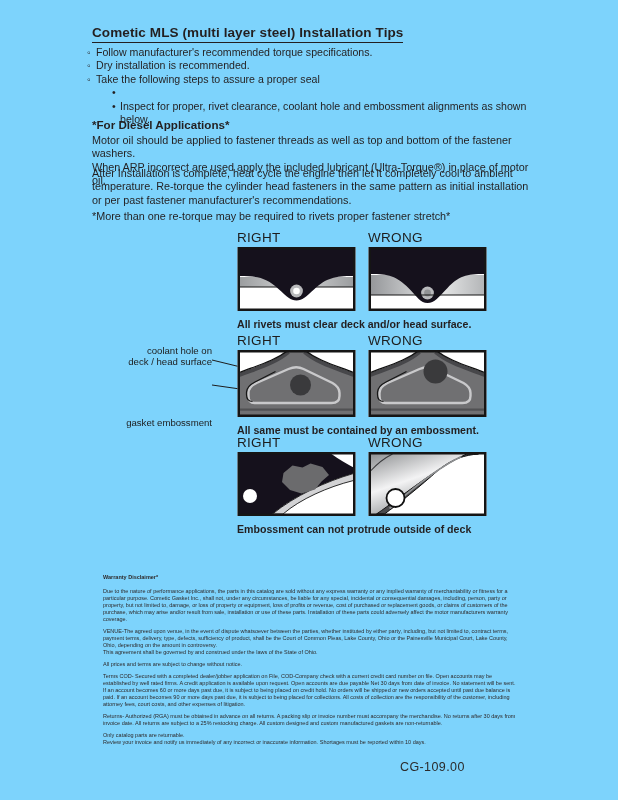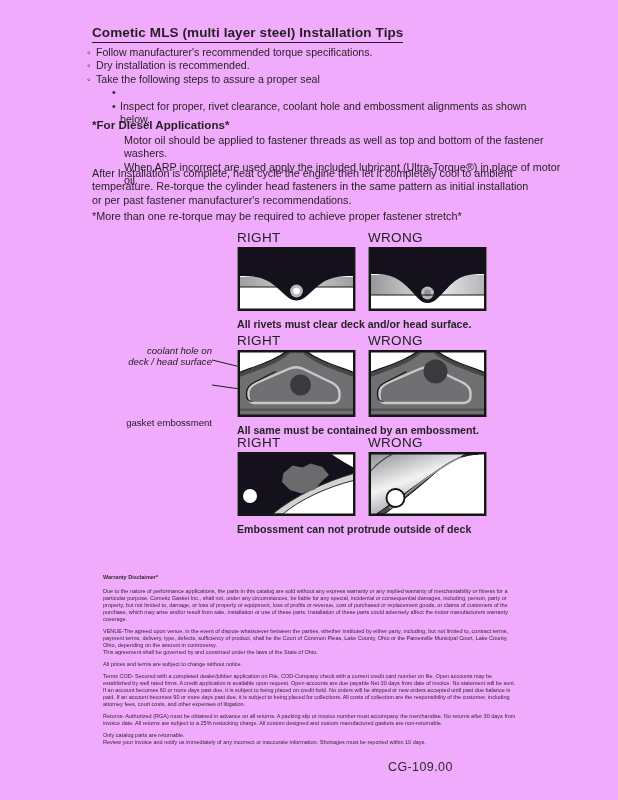--- a/index.html
+++ b/index.html
@@ -1,50 +1,50 @@
 <!DOCTYPE html>
 <html><head>
 <meta charset="utf-8">
 <style>
   html,body{margin:0;padding:0;background:#ffffff;}
   .page{
-    position:relative;width:618px;height:800px;background:#f0abfc;
+    position:relative;width:618px;height:800px;background:#7dd3fc;
     font-family:"Liberation Sans", sans-serif;color:#231f20;overflow:hidden;
   }
   .doc-title{
     position:absolute;left:92px;top:25px;font-size:13.5px;font-weight:bold;
     letter-spacing:0.1px;border-bottom:1.6px solid #231f20;padding-bottom:2px;
     display:inline-block;
   }
   .tips{position:absolute;left:87px;top:46px;width:445px;font-size:10.6px;}
   .tip{display:flex;line-height:13.4px;}
   .tip .marker{width:9px;flex:0 0 9px;}
   .tip.sub{margin-left:25px;}
   .tip.sub .marker{width:8px;flex:0 0 8px;}
   .diesel-heading{position:absolute;left:92px;top:118px;font-size:11.6px;font-weight:bold;}
   .para{position:absolute;left:92px;width:440px;font-size:10.8px;line-height:13.4px;}
-  .para.p1{top:134px;margin-left:32px;}
+  .para.p1{top:134px;}
   .para.p2{top:167px;}
   .para.note{top:210px;}
   .fig{position:absolute;left:237px;width:250px;}
   .fig1{top:230px;} .fig2{top:333px;} .fig3{top:435px;}
   .fig-labels{display:flex;gap:12px;margin-bottom:2px;}
   .fig-labels span{width:119px;font-size:13.5px;letter-spacing:0.3px;color:#1d1d1d;}
   .fig-boxes{display:flex;gap:12px;}
   .fig-boxes svg{display:block;}
   .fig-caption{font-size:10.6px;font-weight:bold;margin-top:8px;line-height:11.6px;}
   .callout{position:absolute;left:105px;width:107px;text-align:right;font-size:9.6px;line-height:10.6px;color:#1d1d1d;}
-  .callout.c1{top:346px;font-style:italic;}
+  .callout.c1{top:346px;}
   .callout.c2{top:395px;margin-top:23px;}
   .leader-svg{position:absolute;left:105px;top:344px;pointer-events:none;}
   .disclaimer{position:absolute;left:103px;top:574px;width:414px;font-size:5.5px;line-height:7px;color:#2e2a2b;}
   .disclaimer .d-head{font-weight:bold;margin-bottom:7px;}
   .disclaimer .d-para{margin-bottom:5px;}
   .disclaimer .d-line{margin-bottom:0;}
-  .page-code{position:absolute;left:388px;top:760px;font-size:12.5px;letter-spacing:0.4px;color:#2b2b2b;}
+  .page-code{position:absolute;left:400px;top:760px;font-size:12.5px;letter-spacing:0.4px;color:#2b2b2b;}
 </style>
 </head>
 <body>
 
 <div class="page">
 
   <div class="doc-title">Cometic MLS (multi layer steel) Installation Tips</div>
 
   <div class="tips">
     <div class="tip">
@@ -74,21 +74,21 @@
     <div>Motor oil should be applied to fastener threads as well as top and bottom of the fastener washers.</div>
     <div>When ARP incorrect are used apply the included lubricant (Ultra-Torque®) in place of motor oil.</div>
   </div>
 
   <div class="para p2">
     <div>After Installation is complete, heat cycle the engine then let it completely cool to ambient</div>
     <div>temperature. Re-torque the cylinder head fasteners in the same pattern as initial installation</div>
     <div>or per past fastener manufacturer's recommendations.</div>
   </div>
 
-  <div class="para note">*More than one re-torque may be required to achieve proper fastener stretch*</div>
+  <div class="para note">*More than one re-torque may be required to rivets proper fastener stretch*</div>
 
   <div class="fig fig1">
     <div class="fig-labels">
       <span>RIGHT</span>
       <span>WRONG</span>
     </div>
     <div class="fig-boxes">
       <svg width="119" height="64" viewBox="0 0 118 64">
         <defs>
           <linearGradient id="g1r" x1="0" y1="0" x2="1" y2="0">

